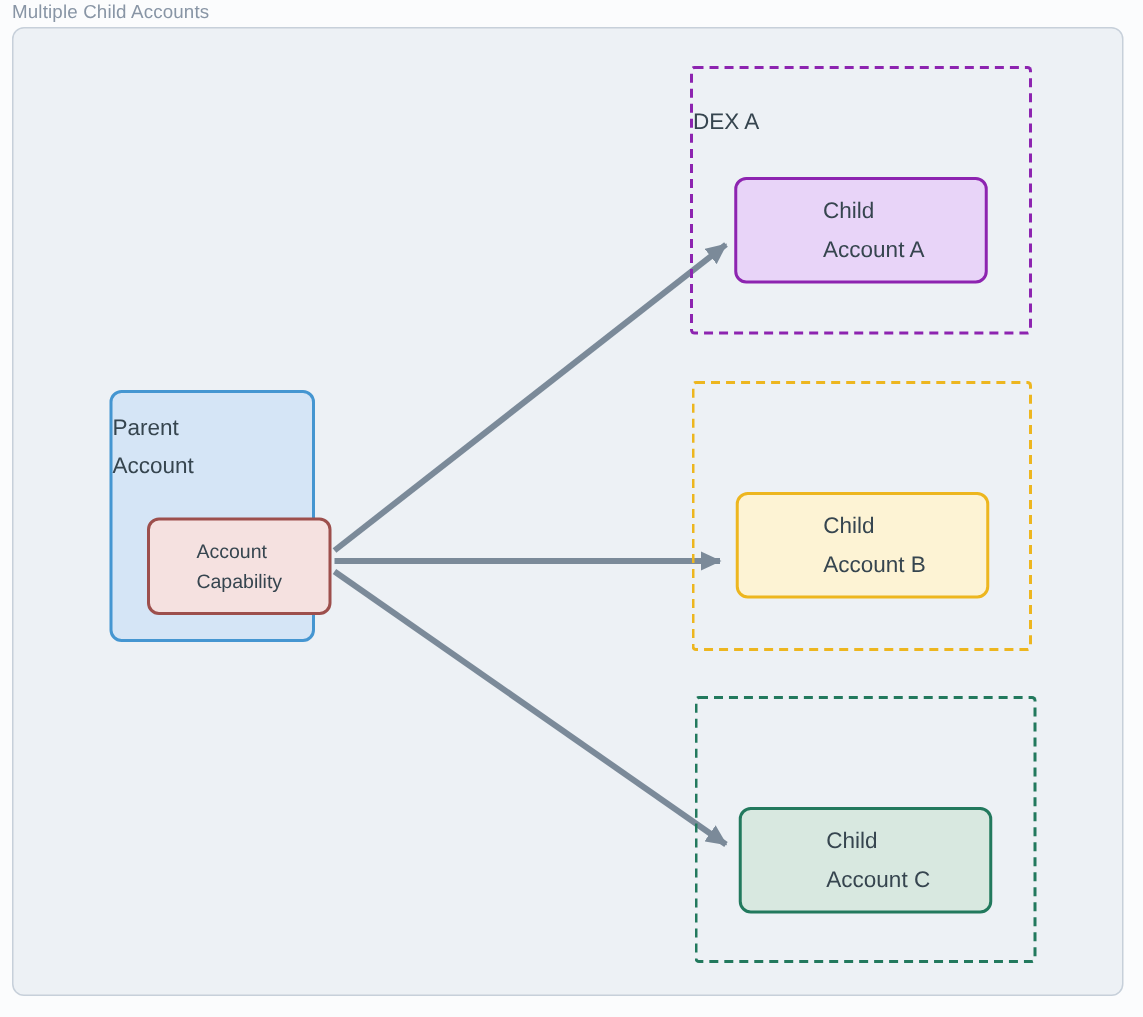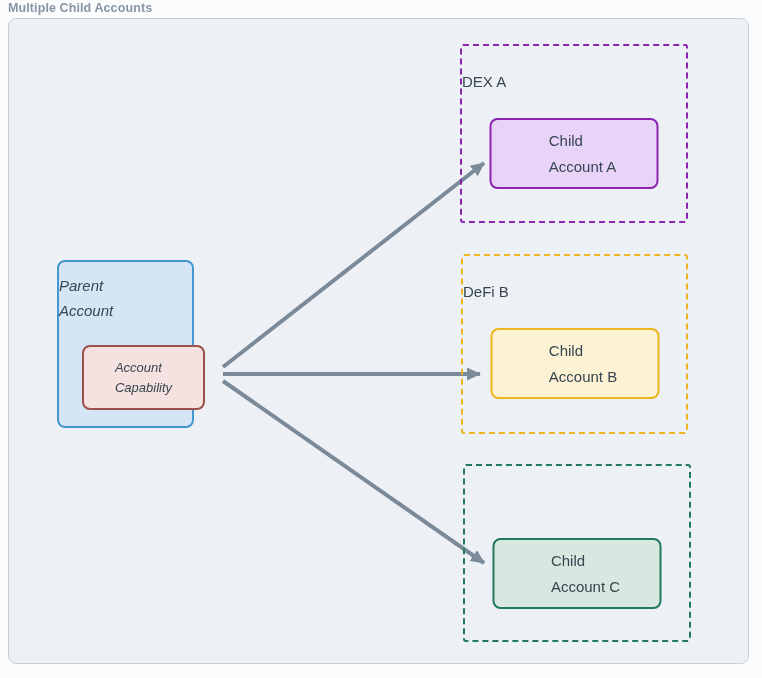--- a/index.html
+++ b/index.html
@@ -7,46 +7,45 @@
     width: 762px; height: 678px;
     background: #fbfcfd;
     font-family: "Liberation Sans", sans-serif;
     position: relative;
     overflow: hidden;
   }
   .page-title {
     position: absolute;
     left: 8px; top: 1px;
     font-size: 12.5px;
-    font-weight: 700;
+    font-weight: 400;
     color: var(--title_text, #8895a5);
     letter-spacing: 0.1px;
   }
   .panel {
     position: absolute;
     left: 8px; top: 18px;
     width: 741px; height: 646px;
     background: var(--panel_bg, #edf1f5);
     border: 1px solid var(--panel_border, #c7d0da);
     border-radius: 8px;
   }
   .node-text {
     color: var(--node_text, #36454f);
     font-weight: 500;
     white-space: pre-line;
   }
   
   .parent-box {
     position: absolute;
-    left: 48px; top: 241px;
+    left: 64px; top: 241px;
     width: 137px; height: 168px;
     background: var(--parent_fill, #d5e5f6);
     border: 2px solid var(--parent_border, #4596d1);
     border-radius: 8px;
-    font-style: italic;
   }
   .parent-label {
     margin-top: 11px;
     font-size: 15px;
     line-height: 25px;
   }
   .capability-box {
     position: absolute;
     left: 23px; top: 83px;
     width: 123px; height: 65px;
@@ -134,21 +133,20 @@
 
   <div class="group g-dex">
     <div class="node-text group-label">DEX A</div>
     <div class="child-box">
       <div class="node-text child-label">Child
 Account A</div>
     </div>
   </div>
 
   <div class="group g-defi">
-    <div class="node-text group-label">DeFi B</div>
     <div class="child-box">
       <div class="node-text child-label">Child
 Account B</div>
     </div>
   </div>
 
   <div class="group g-game">
     <div class="child-box">
       <div class="node-text child-label">Child
 Account C</div>

